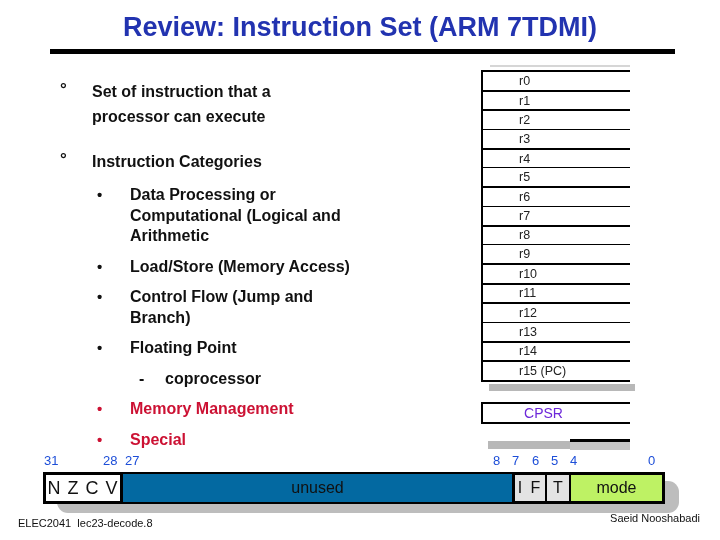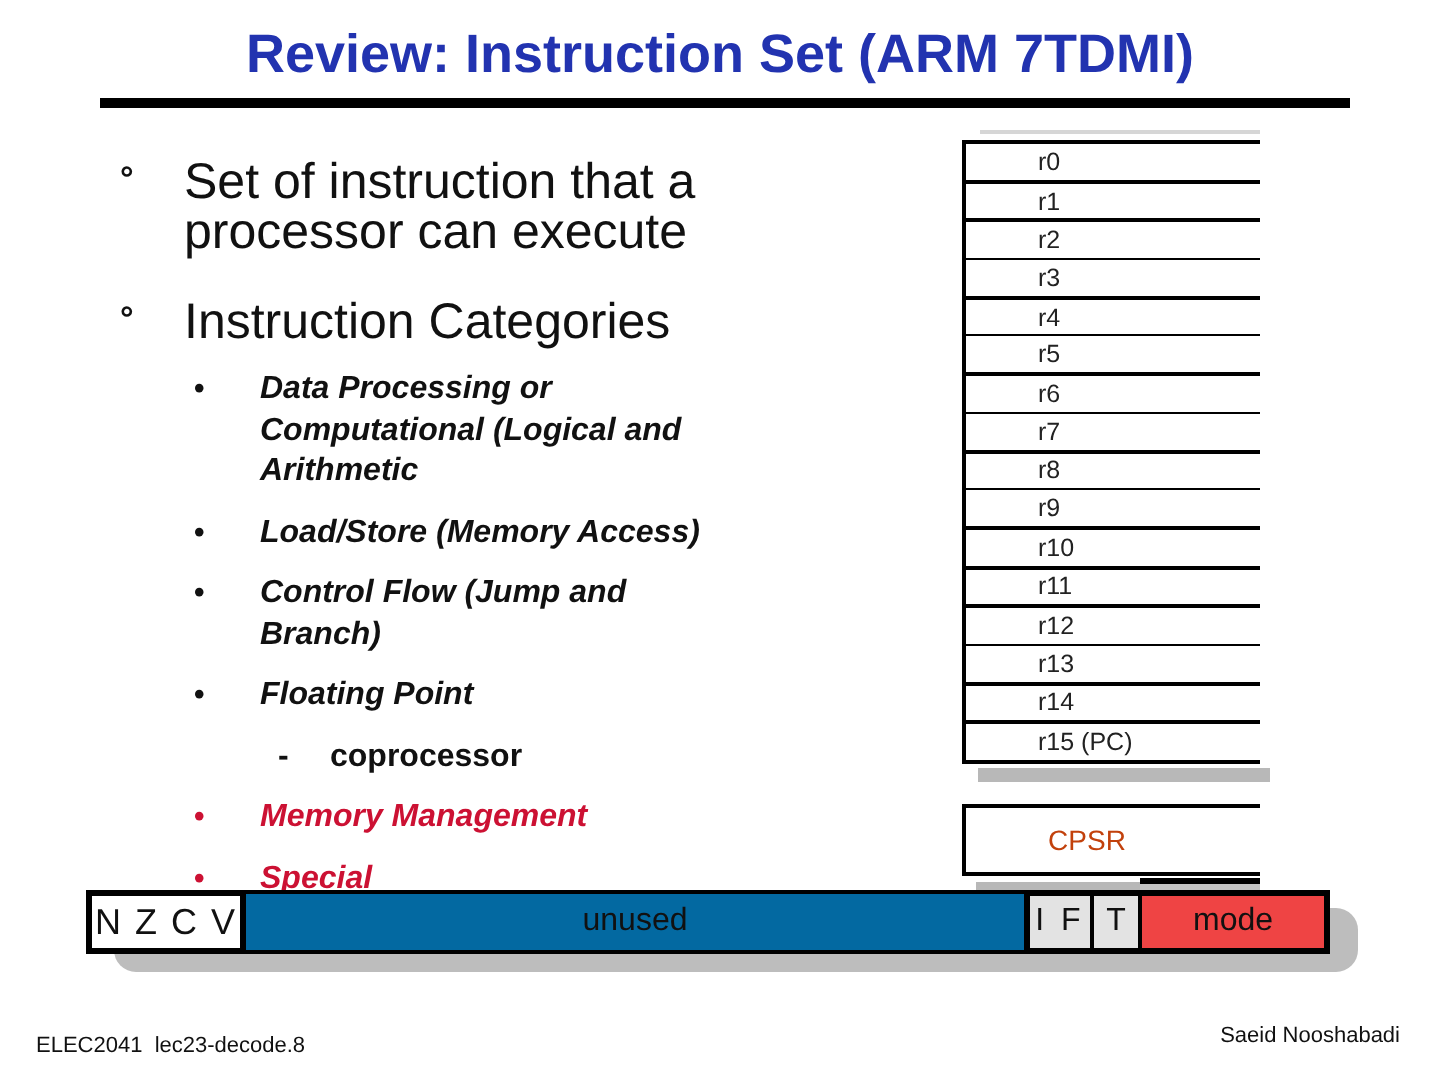--- a/index.html
+++ b/index.html
@@ -14,26 +14,26 @@
     font-size:27px;font-weight:bold;color:var(--title-color,#2233b0);
     white-space:pre;
   }
   .title-rule{position:absolute;left:50px;top:49px;width:625px;height:5px;background:#000;}
 
   
   .content{position:absolute;left:60px;top:79px;width:430px;color:var(--text-color,#111);}
   .row{display:flex;}
   .l1{margin-bottom:20px;}
   .l1 .marker{width:32px;font-size:17px;font-weight:bold;line-height:22px;flex:none;}
-  .l1 .text{font-size:25px;font-weight:normal;line-height:25px;white-space:pre-line;}
+  .l1 .text{font-size:16px;font-weight:bold;line-height:25px;white-space:pre-line;}
   .l1.tight{margin-bottom:11px;}
   .sublist{margin-left:37px;}
   .l2{display:flex;margin-bottom:10px;}
   .l2 .marker{width:33px;font-size:15px;font-weight:bold;line-height:20.5px;flex:none;}
-  .l2 .text{font-size:16px;font-weight:bold;line-height:20.5px;white-space:pre-line;font-style:italic;}
+  .l2 .text{font-size:16px;font-weight:bold;line-height:20.5px;white-space:pre-line;}
   .l2.red{color:var(--red-color,#cc1133);}
   .l3{display:flex;margin-left:42px;margin-bottom:10px;}
   .l3 .marker{width:26px;font-size:16px;font-weight:bold;line-height:20.5px;flex:none;}
   .l3 .text{font-size:16px;font-weight:bold;line-height:20.5px;}
 
   
   .reg-topline{position:absolute;left:490px;top:65px;width:140px;height:2px;background:#d6d6d6;}
   .reg-table{
     position:absolute;left:481px;top:70px;width:149px;height:312px;
     border:2px solid #000;border-right:none;background:#fff;
@@ -42,47 +42,47 @@
   .reg-row{
     flex:1;border-bottom:2px solid #000;display:flex;align-items:center;
     padding-left:36px;font-size:12.5px;color:#222;box-sizing:border-box;
   }
   .reg-row.thin{border-bottom-width:1px;}
   .reg-row:last-child{border-bottom:none;}
   .reg-shadow{position:absolute;left:489px;top:384px;width:146px;height:7px;background:#b8b8b8;}
 
   
   .cpsr{
-    position:absolute;left:481px;top:402px;width:149px;height:36px;
+    position:absolute;left:481px;top:402px;width:149px;height:22px;
     border:2px solid #000;border-right:none;background:#fff;box-sizing:border-box;
     display:flex;align-items:center;justify-content:center;
-    font-size:14px;color:#c2410c;padding-right:26px;
+    font-size:14px;color:#6d28d9;padding-right:26px;
   }
   .cpsr-shadow{position:absolute;left:488px;top:441px;width:84px;height:8px;background:#b8b8b8;}
   .cpsr-back{position:absolute;left:570px;top:439px;width:60px;height:8px;background:#c4c4c4;border-top:3px solid #000;}
 
   
   .bitnum{position:absolute;top:453px;font-size:13px;color:#1d4ed8;}
   .bn-31{left:44px;}.bn-28{left:103px;}.bn-27{left:125px;}
   .bn-8{left:493px;}.bn-7{left:512px;}.bn-6{left:532px;}
   .bn-5{left:551px;}.bn-4{left:570px;}.bn-0{left:648px;}
   .bitbar{
-    position:absolute;left:43px;top:445px;width:622px;height:32px;display:flex;
+    position:absolute;left:43px;top:472px;width:622px;height:32px;display:flex;
     box-shadow:14px 9px 0 #bdbdbd;
     border-radius:11px;
   }
   .seg{
     display:flex;align-items:center;justify-content:center;
     font-size:16px;color:#111;box-sizing:border-box;
   }
   .seg-nzcv{width:80px;background:#fff;border:3px solid #000;font-size:18px;letter-spacing:1px;}
   .seg-unused{width:389px;background:#0369a1;border:2px solid #000;border-left:none;border-right:none;}
   .seg-if{width:35px;background:#e3e3e3;border:3px solid #000;border-right:2px solid #000;letter-spacing:2px;}
   .seg-t{width:22px;background:#e3e3e3;border-top:3px solid #000;border-bottom:3px solid #000;}
-  .seg-mode{width:96px;background:#ef4444;border:3px solid #000;border-left:2px solid #000;}
+  .seg-mode{width:96px;background:#bef264;border:3px solid #000;border-left:2px solid #000;}
 
   
   .footer-left{position:absolute;left:18px;top:517px;font-size:11px;color:#111;white-space:pre;}
   .footer-right{position:absolute;right:20px;top:512px;font-size:11px;color:#111;white-space:pre;}
 </style>
 </head>
 <body>
 
 <div class="slide">
 

